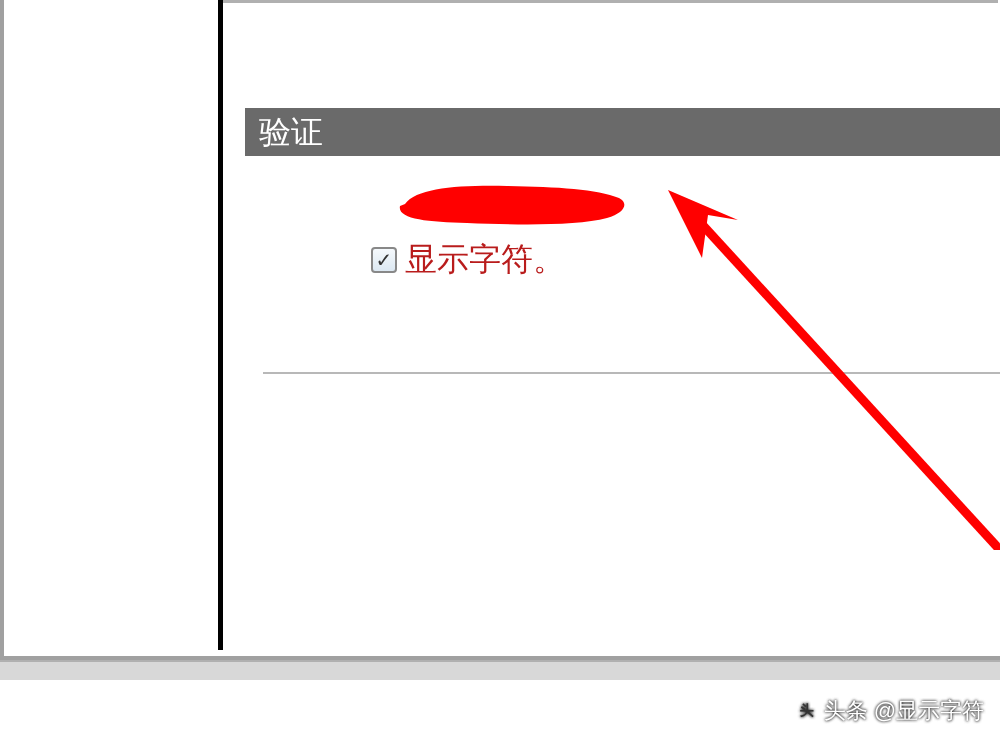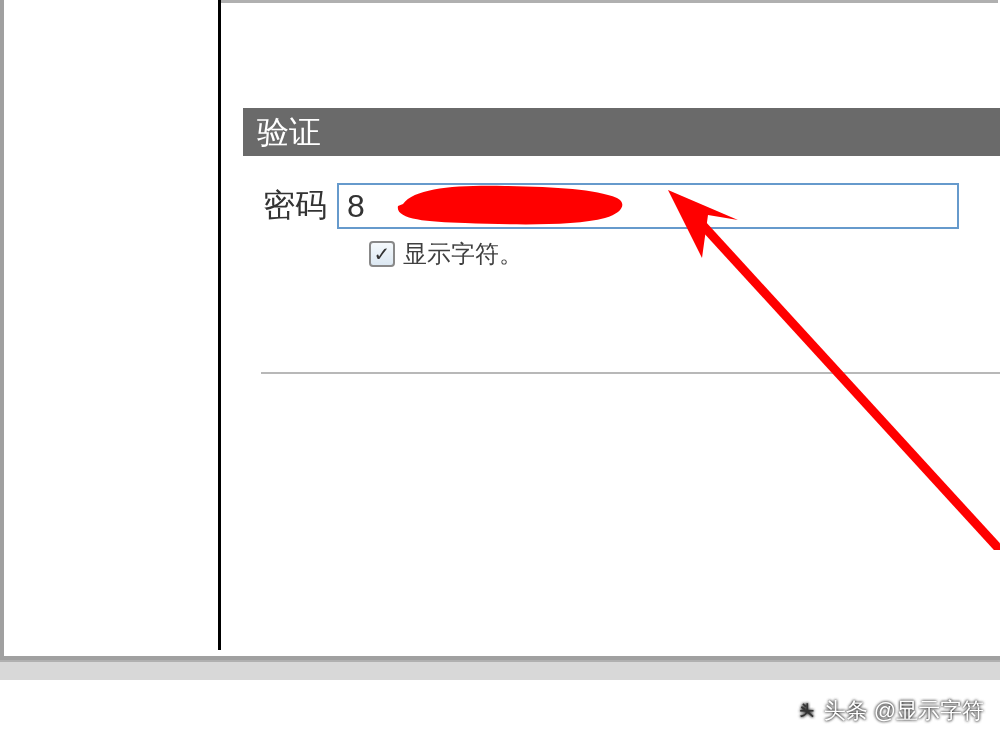--- a/index.html
+++ b/index.html
@@ -28,21 +28,21 @@
       height: 650px;
       background: #ffffff;
     }
     .content-area {
       position: absolute;
       top: 0;
       left: 218px;
       width: 780px;
       height: 650px;
       background: #ffffff;
-      border-left: 3px solid #000000;
+      border-left: 5px solid #000000;
     }
     .top-divider {
       position: absolute;
       top: 0;
       left: 0;
       width: 100%;
       height: 3px;
       background: #b0b0b0;
     }
     .section-header {
@@ -106,22 +106,22 @@
       justify-content: center;
       margin-right: 8px;
       cursor: pointer;
     }
     .checkmark {
       font-size: 20px;
       color: #333;
       line-height: 1;
     }
     .checkbox-label {
-      font-size: 24px;
-      color: #404040;
+      font-size: 32px;
+      color: #b91c1c;
     }
     .hr-line {
       position: absolute;
       top: 372px;
       left: 40px;
       width: 760px;
       height: 2px;
       background: #b8b8b8;
     }
     .bottom-bar {
@@ -182,24 +182,20 @@
 
 <div class="sidebar-area"></div>
 
 <div class="content-area">
   <div class="top-divider"></div>
 
   <div class="section-header">
     <span>验证</span>
   </div>
 
-  <div class="field-row">
-    <span class="field-label">密码</span>
-    <input type="text" class="field-input" value="8" style="">
-  </div>
 
   <svg class="redaction" viewBox="0 0 232 42">
     <path d="M 8 20 C 20 4, 60 1, 110 2 C 160 3, 200 5, 222 14 C 232 19, 228 29, 210 34 C 180 42, 120 41, 70 39 C 30 38, 0 35, 3 22 Z" fill="#ff0000"></path>
     <ellipse cx="115" cy="21" rx="105" ry="16" fill="#ff0000"></ellipse>
   </svg>
 
   <div class="checkbox-row">
     <div class="checkbox">
       <span class="checkmark">✓</span>
     </div>

